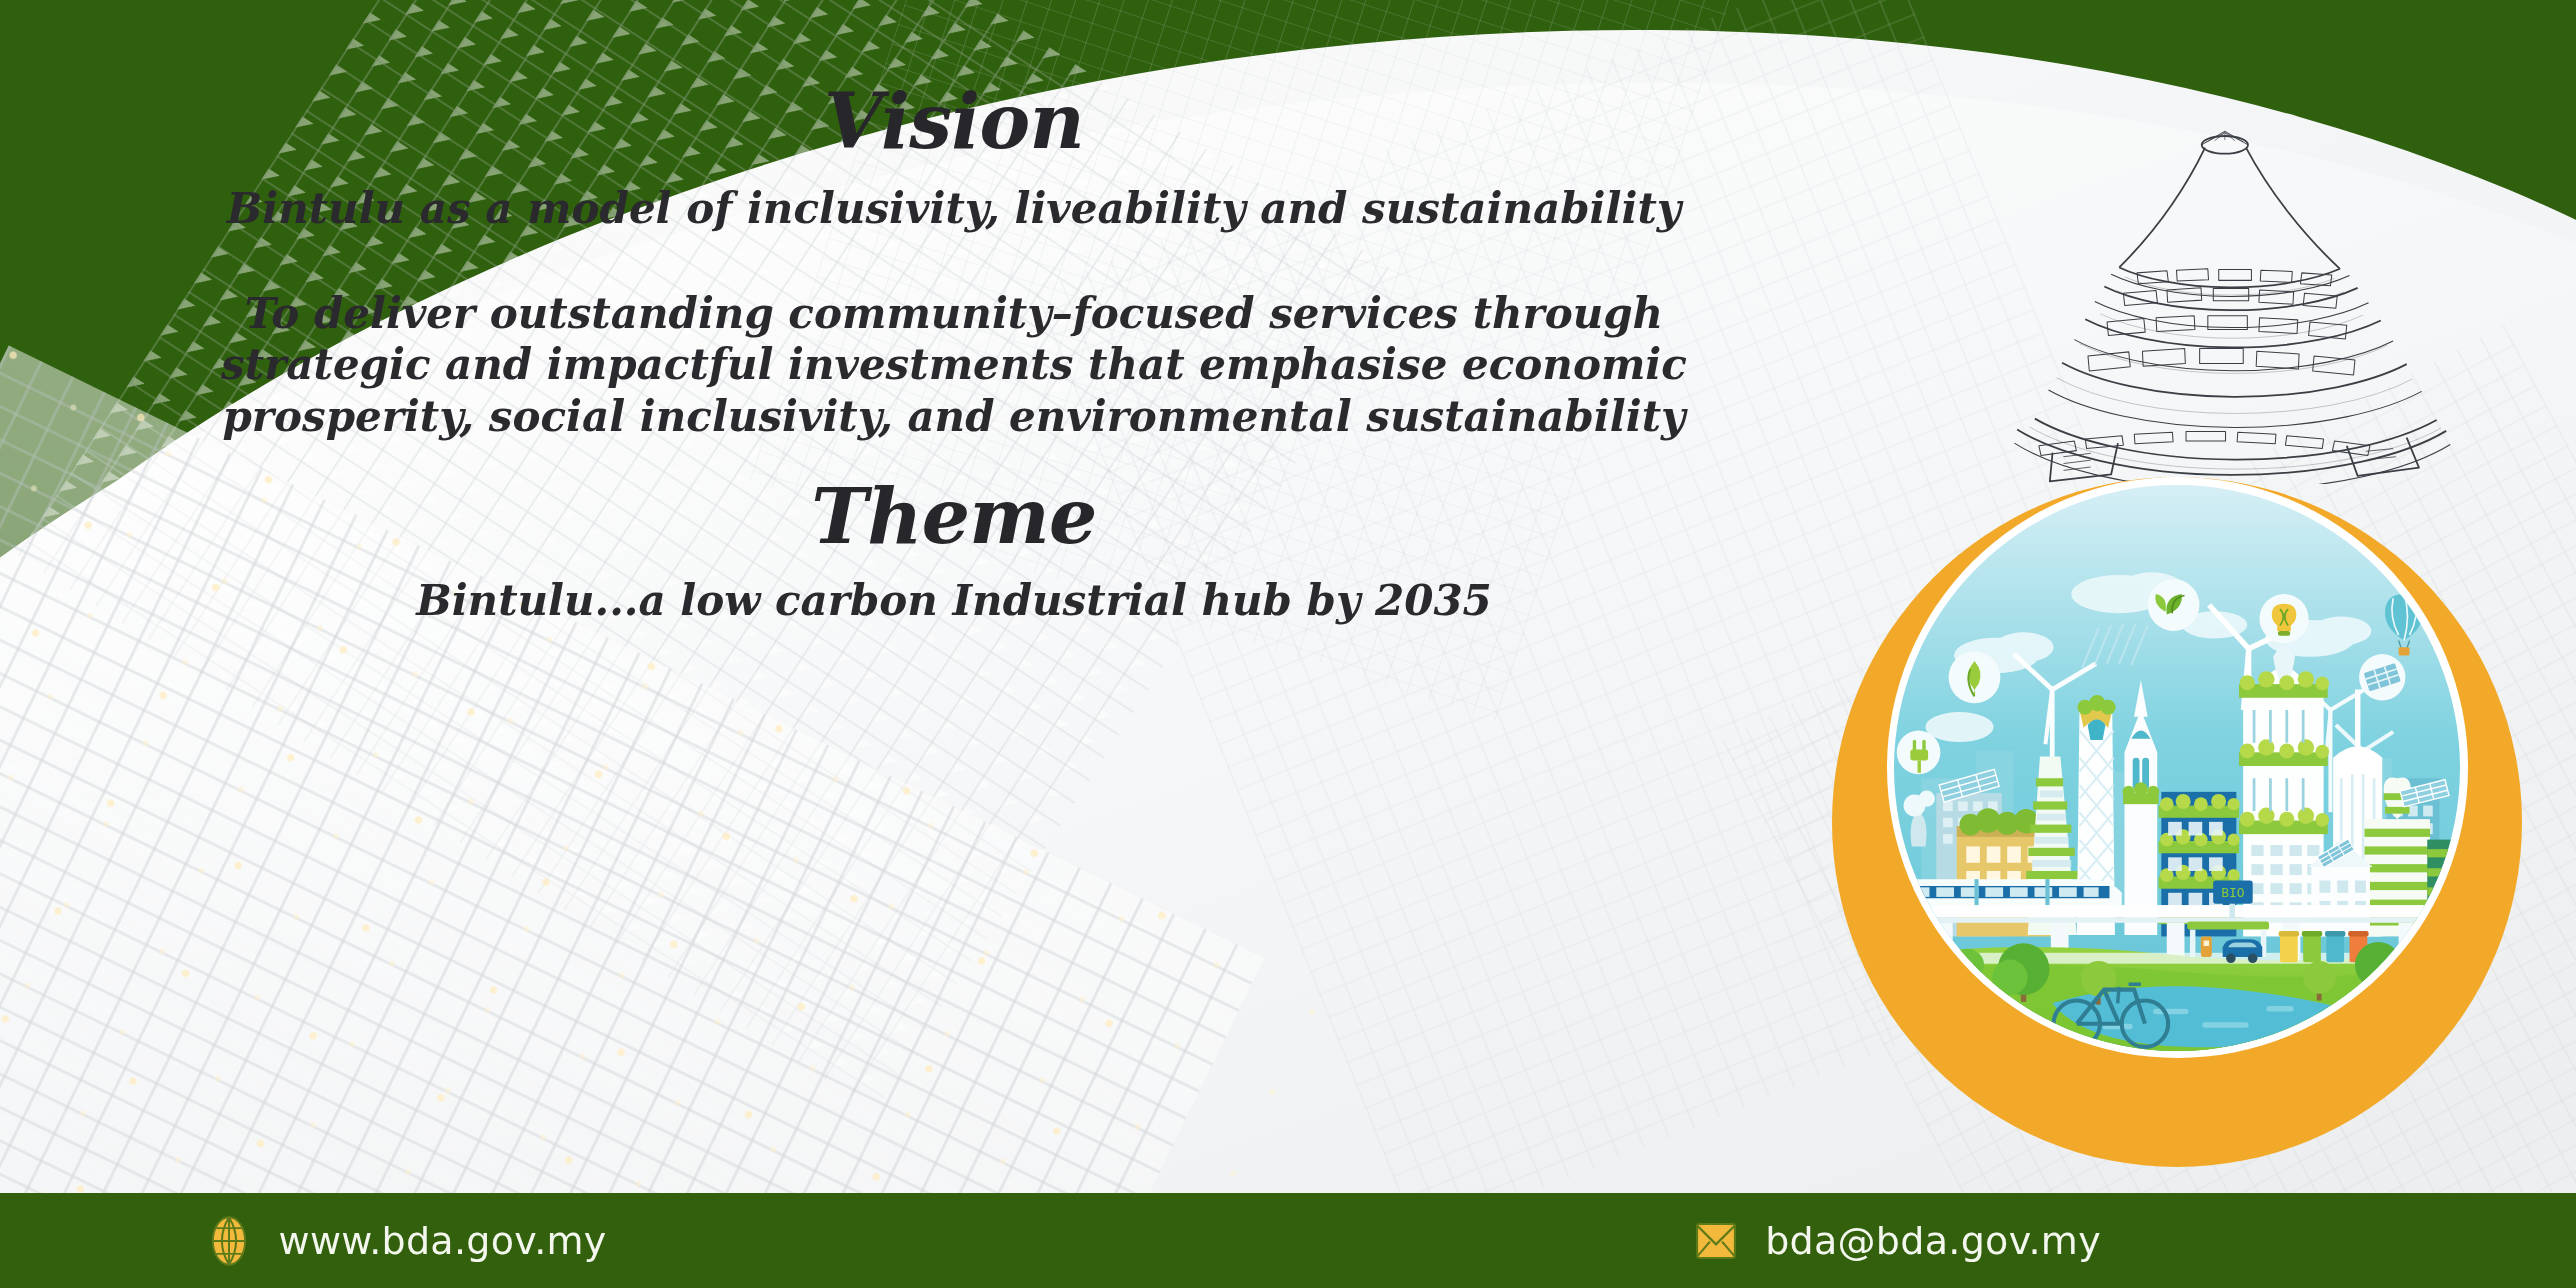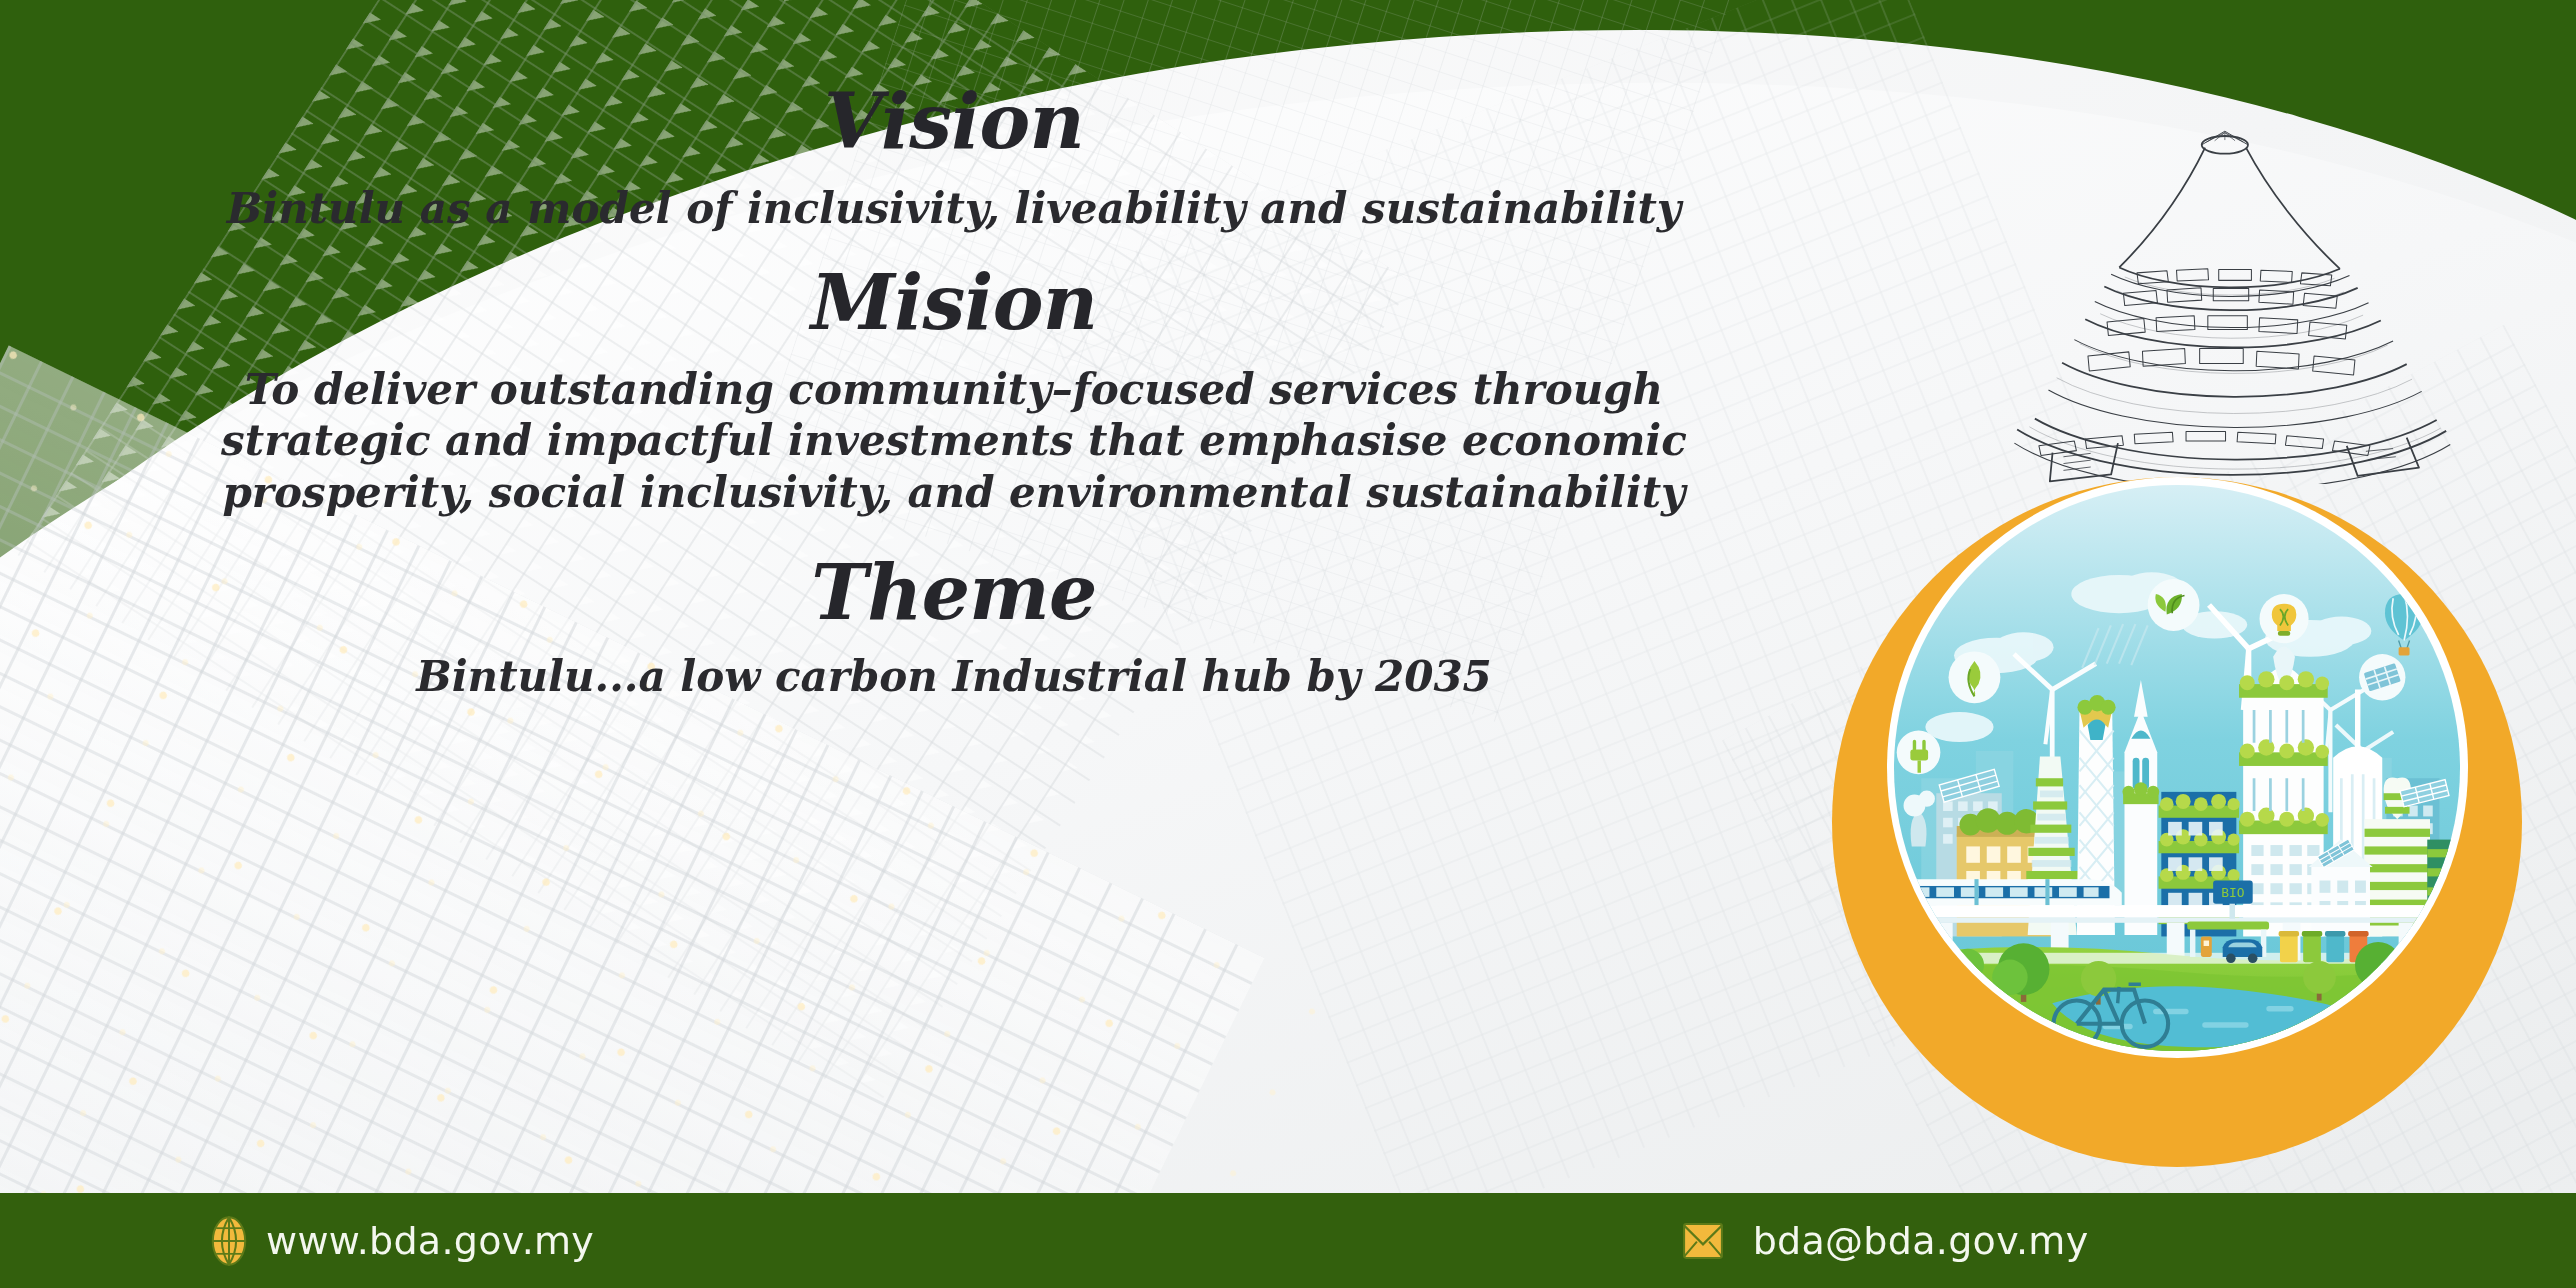--- a/index.html
+++ b/index.html
@@ -163,21 +163,21 @@
   .gap-t1{height:20.4px;}
 
   
   .footer{
     position:absolute;left:0;bottom:0;width:2576px;height:95px;
     background:#33600D;display:flex;align-items:center;
   }
   .footer-item{
     display:flex;align-items:center;gap:24.5px;
   }
-  .footer-item.web{margin-left:204px;gap:12px;}
+  .footer-item.web{margin-left:204px;}
   .footer-item.mail{margin-left:1084px;}
   .footer-text{
     color:#F3F7EE;font-family:"DejaVu Sans",sans-serif;
     font-size:38px;letter-spacing:0.3px;white-space:nowrap;
   }
   .f-icon{width:50px;height:50px;display:block;}
 </style>
 </head>
 <body>
 
@@ -750,21 +750,20 @@
   </div>
 
   <div class="content">
 
     <h1 class="heading">Vision</h1>
     <div class="gap-v1"></div>
     <p class="body-line">Bintulu as a model of inclusivity, liveability and sustainability</p>
 
     <div class="gap-v2"></div>
 
-    <h1 class="heading">Mision</h1>
     <div class="gap-m1"></div>
     <p class="body-line">To deliver outstanding community–focused services through</p>
     <p class="body-line">strategic and impactful investments that emphasise economic</p>
     <p class="body-line">prosperity, social inclusivity, and environmental sustainability</p>
 
     <div class="gap-m2"></div>
 
     <h1 class="heading">Theme</h1>
     <div class="gap-t1"></div>
     <p class="body-line">Bintulu...a low carbon Industrial hub by 2035</p>

